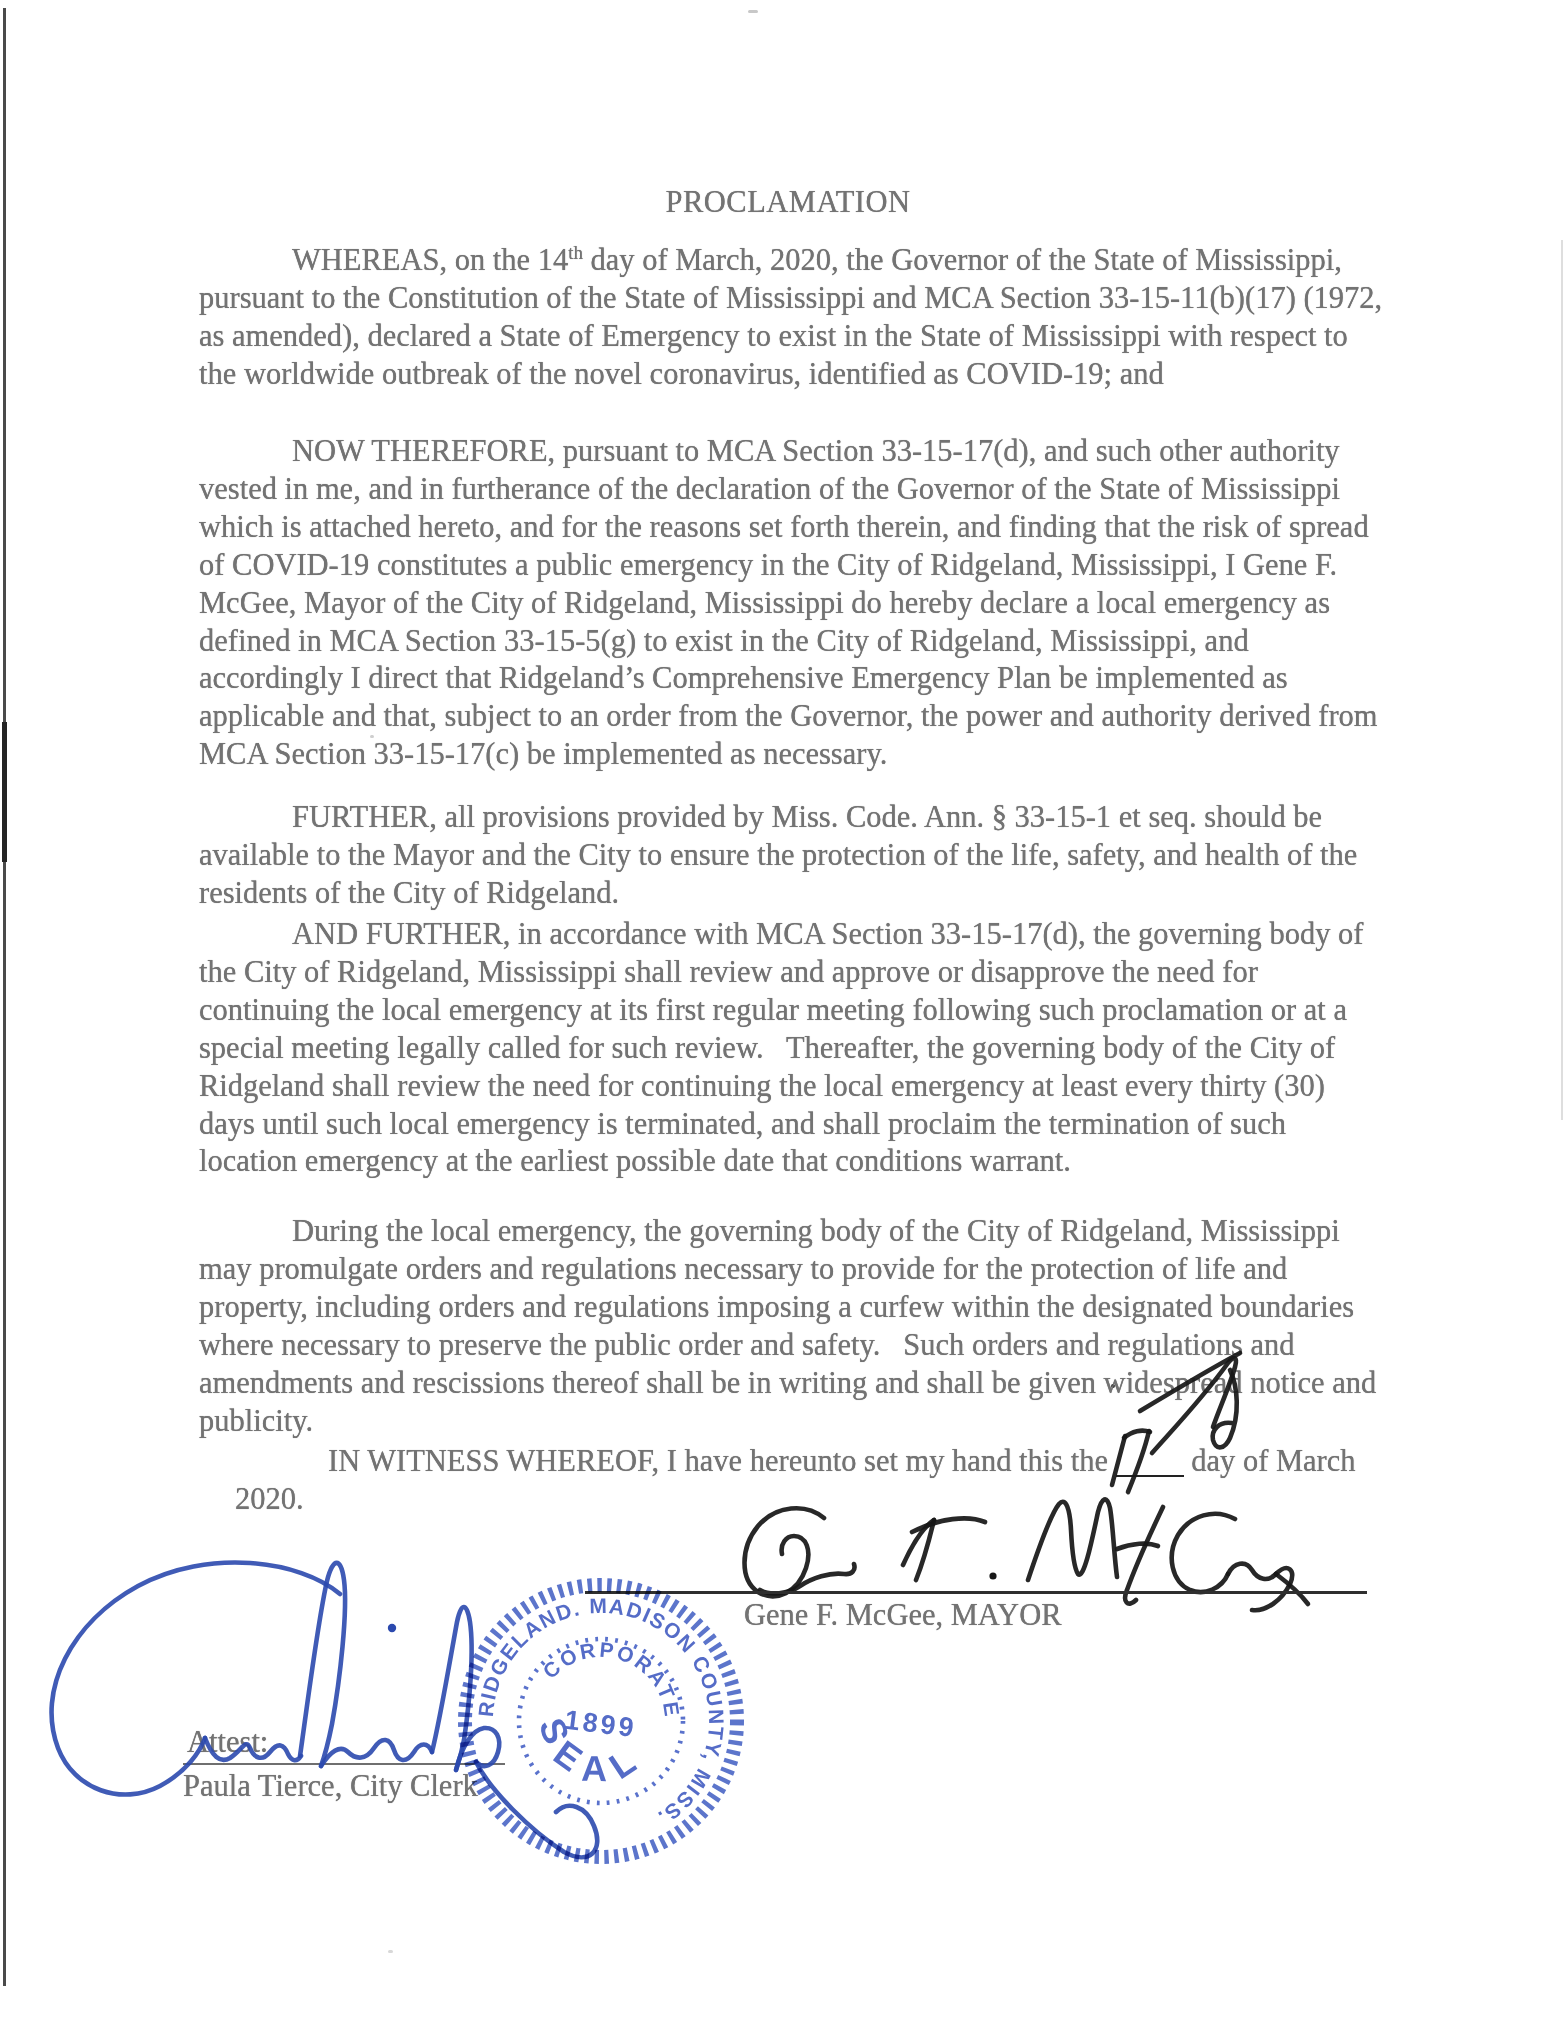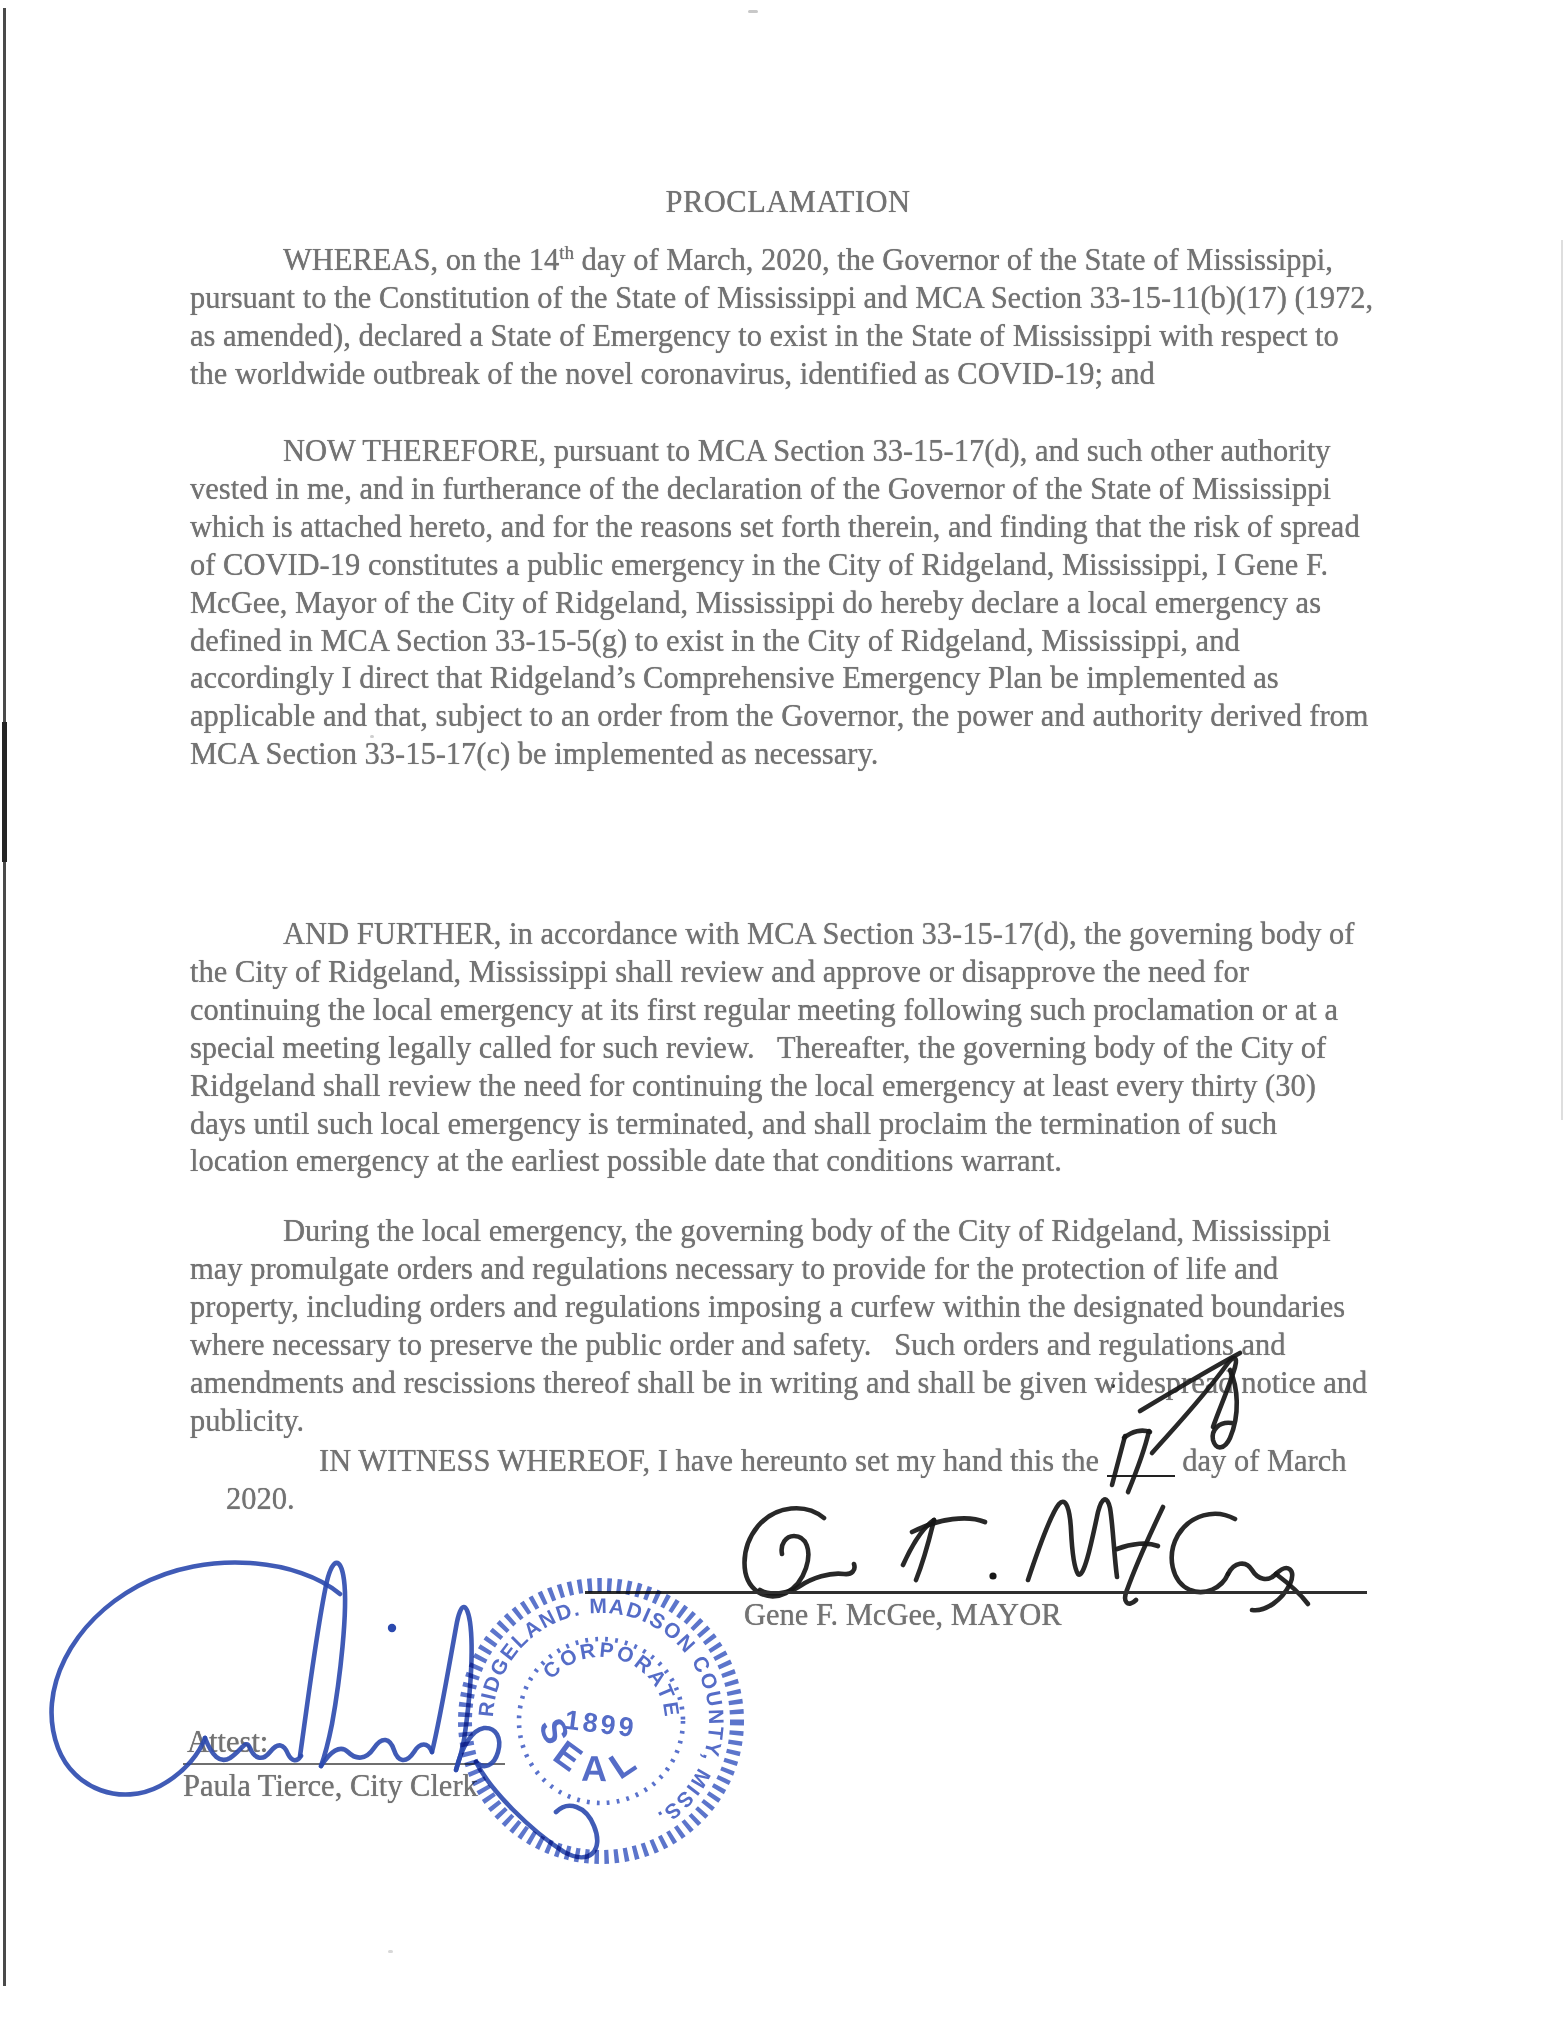--- a/index.html
+++ b/index.html
@@ -7,21 +7,21 @@
     position:relative;
     width:1568px;height:2029px;
     background:#ffffff;
     overflow:hidden;
     font-family:"Liberation Serif", serif;
     color:#737373;
   }
   
   .typed{
     position:absolute;
-    left:190px;
+    left:199px;
     width:1210px;
     font-size:30.5px;
     line-height:37.9px;
     white-space:pre;
     text-shadow:0 0 0.7px rgba(10,10,10,.6);
   }
   .indent{text-indent:93px;}
   .title{
     position:absolute;
     left:190px;width:1196px;
@@ -81,20 +81,23 @@
   <div class="typed indent" style="top:421px;margin-top:12px;">NOW THEREFORE, pursuant to MCA Section 33-15-17(d), and such other authority
 vested in me, and in furtherance of the declaration of the Governor of the State of Mississippi
 which is attached hereto, and for the reasons set forth therein, and finding that the risk of spread
 of COVID-19 constitutes a public emergency in the City of Ridgeland, Mississippi, I Gene F.
 McGee, Mayor of the City of Ridgeland, Mississippi do hereby declare a local emergency as
 defined in MCA Section 33-15-5(g) to exist in the City of Ridgeland, Mississippi, and
 accordingly I direct that Ridgeland’s Comprehensive Emergency Plan be implemented as
 applicable and that, subject to an order from the Governor, the power and authority derived from
 MCA Section 33-15-17(c) be implemented as necessary.</div>
 
+  <div class="typed indent" style="top:799px;">FURTHER, all provisions provided by Miss. Code. Ann. § 33-15-1 et seq. should be
+available to the Mayor and the City to ensure the protection of the life, safety, and health of the
+residents of the City of Ridgeland.</div>
 
   <div class="typed indent" style="top:916px;">AND FURTHER, in accordance with MCA Section 33-15-17(d), the governing body of
 the City of Ridgeland, Mississippi shall review and approve or disapprove the need for
 continuing the local emergency at its first regular meeting following such proclamation or at a
 special meeting legally called for such review.   Thereafter, the governing body of the City of
 Ridgeland shall review the need for continuing the local emergency at least every thirty (30)
 days until such local emergency is terminated, and shall proclaim the termination of such
 location emergency at the earliest possible date that conditions warrant.</div>
 
   <div class="typed indent" style="top:1203px;margin-top:10px;">During the local emergency, the governing body of the City of Ridgeland, Mississippi

